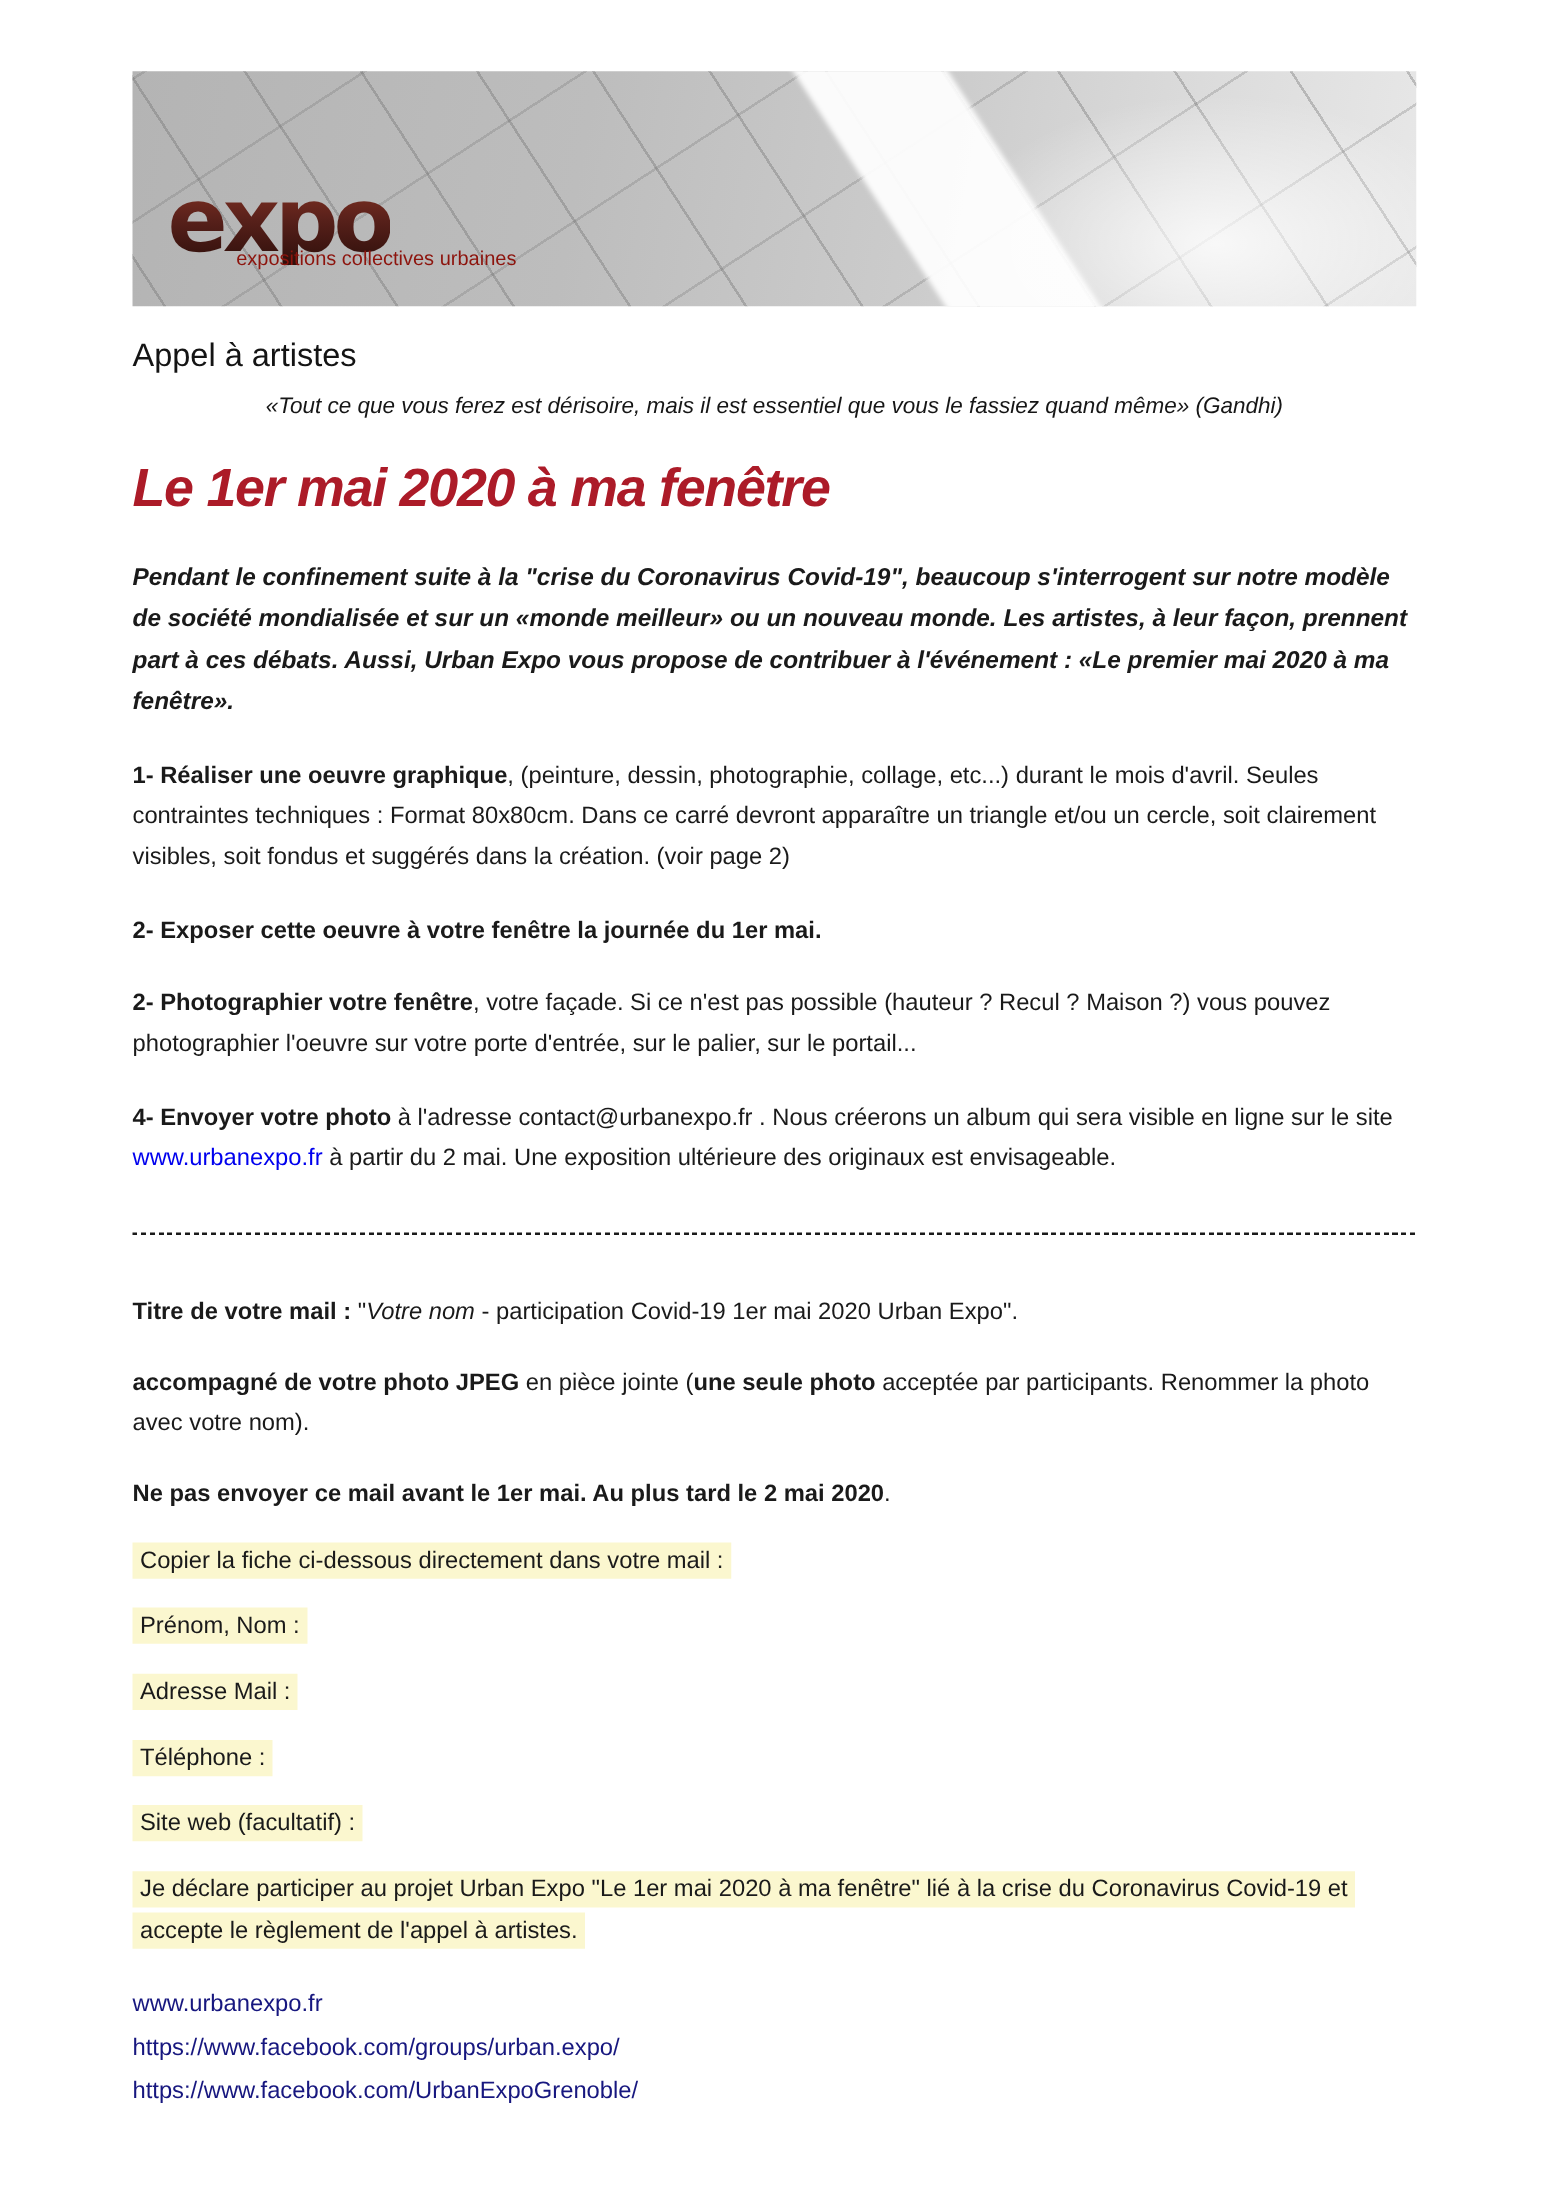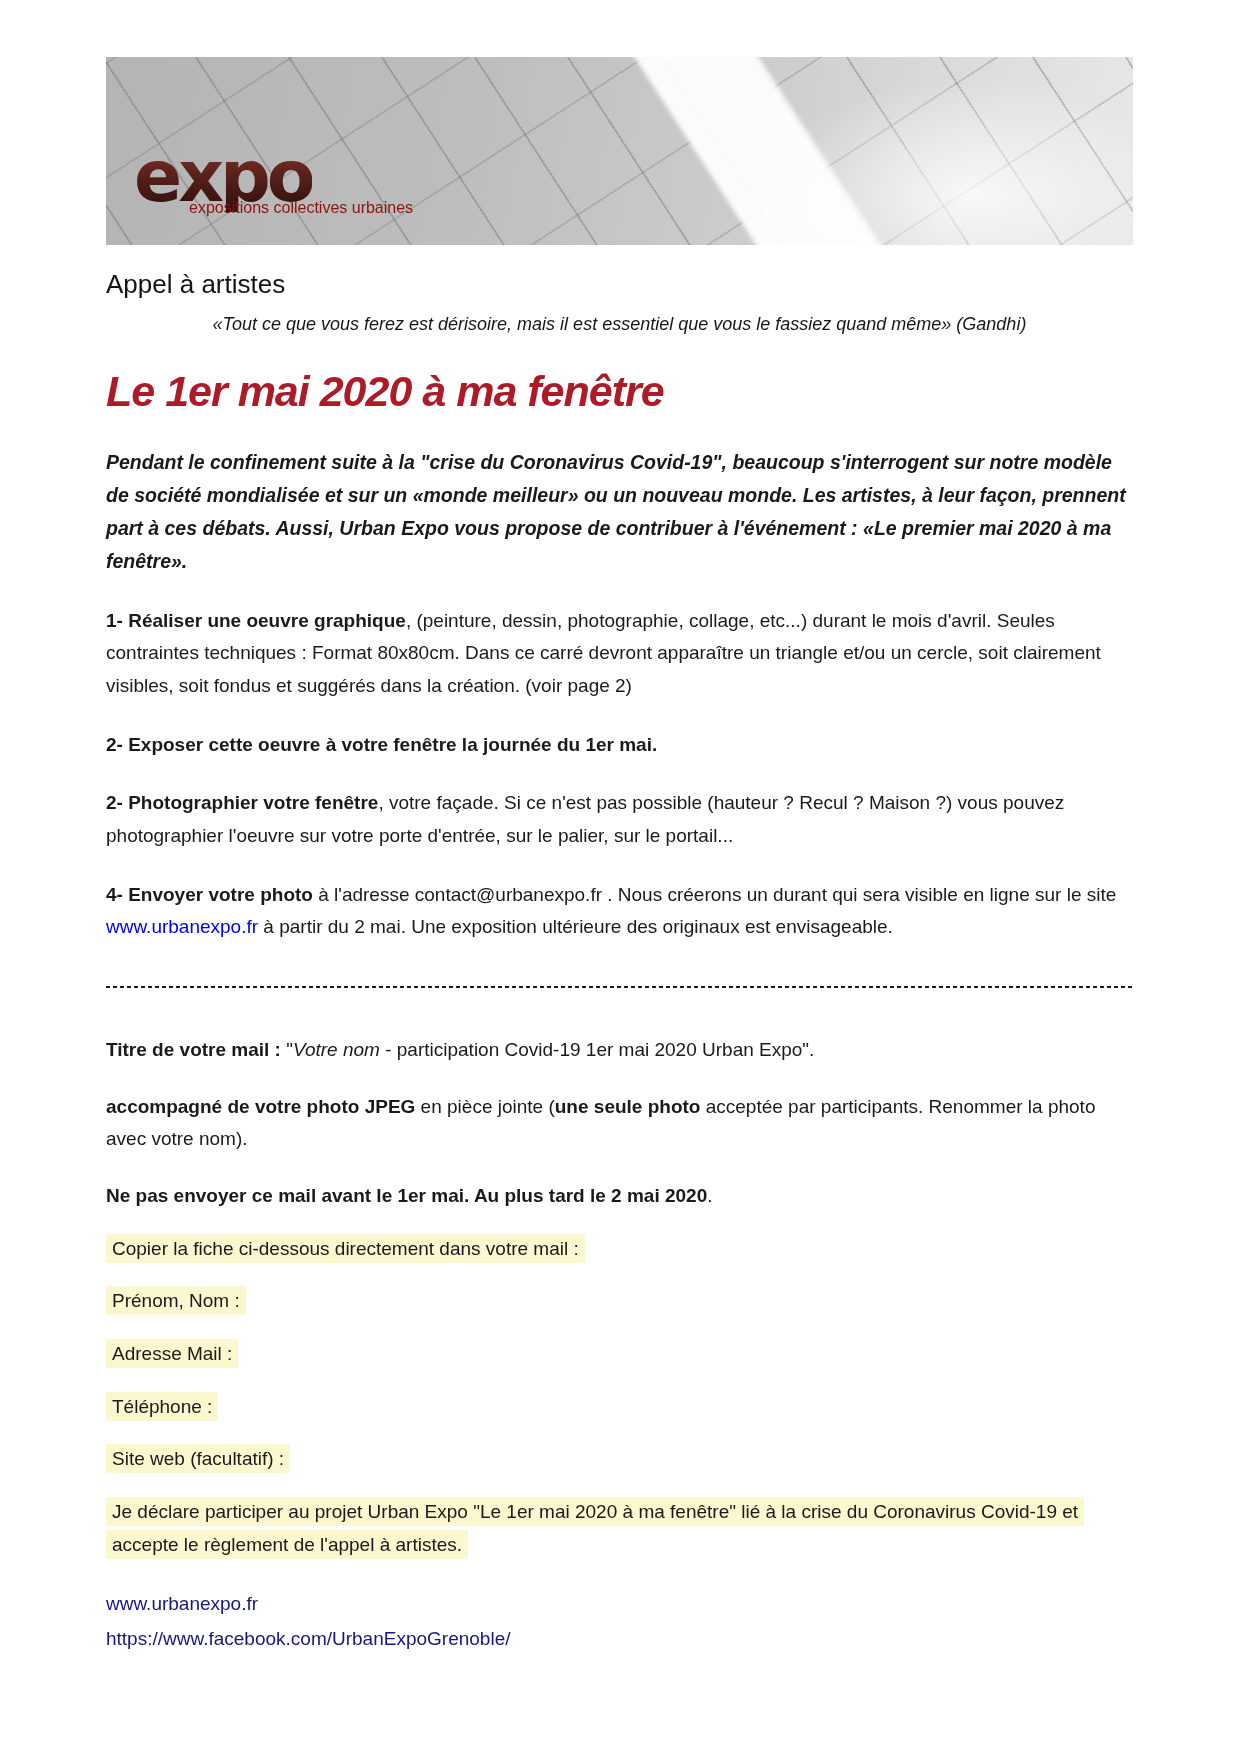--- a/index.html
+++ b/index.html
@@ -72,21 +72,21 @@
     <h1 class="main-title">Le 1er mai 2020 à ma fenêtre</h1>
 
     <p class="intro">Pendant le confinement suite à la "crise du Coronavirus Covid-19", beaucoup s'interrogent sur notre modèle de société mondialisée et sur un «monde meilleur» ou un nouveau monde. Les artistes, à leur façon, prennent part à ces débats. Aussi, Urban Expo vous propose de contribuer à l'événement : «Le premier mai 2020 à ma fenêtre».</p>
 
     <p class="para"><span class="lead">1- Réaliser une oeuvre graphique</span><span>, (peinture, dessin, photographie, collage, etc...) durant le mois d'avril. Seules contraintes techniques : Format 80x80cm. Dans ce carré devront apparaître un triangle et/ou un cercle, soit clairement visibles, soit fondus et suggérés dans la création. (voir page 2)</span></p>
 
     <p class="para"><span class="lead">2- Exposer cette oeuvre à votre fenêtre la journée du 1er mai.</span></p>
 
     <p class="para"><span class="lead">2- Photographier votre fenêtre</span><span>, votre façade. Si ce n'est pas possible (hauteur ? Recul ? Maison ?) vous pouvez photographier l'oeuvre sur votre porte d'entrée, sur le palier, sur le portail...</span></p>
 
-    <p class="para"><span class="lead">4- Envoyer votre photo</span><span> à l'adresse contact@urbanexpo.fr . Nous créerons un durant qui sera visible en ligne sur le site </span><a href="#" class="inline-link">www.urbanexpo.fr</a><span> à partir du 2 mai. Une exposition ultérieure des originaux est envisageable.</span></p>
+    <p class="para"><span class="lead">4- Envoyer votre photo</span><span> à l'adresse contact@urbanexpo.fr . Nous créerons un album qui sera visible en ligne sur le site </span><a href="#" class="inline-link">www.urbanexpo.fr</a><span> à partir du 2 mai. Une exposition ultérieure des originaux est envisageable.</span></p>
 
     <div class="sep"></div>
 
     <div class="mail-block">
       <p class="para" style="margin-top:46px"><span class="lead">Titre de votre mail :</span><span> "</span><span class="ital">Votre nom</span><span> - participation Covid-19 1er mai 2020 Urban Expo".</span></p>
 
       <p class="para"><span class="lead">accompagné de votre photo JPEG</span><span> en pièce jointe (</span><span class="lead">une seule photo</span><span> acceptée par participants. Renommer la photo avec votre nom).</span></p>
 
       <p class="para"><span class="lead">Ne pas envoyer ce mail avant le 1er mai. Au plus tard le 2 mai 2020</span><span>.</span></p>
     </div>
@@ -95,17 +95,18 @@
 
     <p class="para tight"><span class="hl">Prénom, Nom :</span></p>
     <p class="para tight"><span class="hl">Adresse Mail :</span></p>
     <p class="para tight"><span class="hl">Téléphone :</span></p>
     <p class="para tight"><span class="hl">Site web (facultatif) :</span></p>
 
     <p class="para tight"><span class="hl">Je déclare participer au projet Urban Expo "Le 1er mai 2020 à ma fenêtre" lié à la crise du Coronavirus Covid-19 et accepte le règlement de l'appel à artistes.</span></p>
 
     <div class="footer">
       <p><a href="#" class="footer-link">www.urbanexpo.fr</a></p>
+      <p><a href="#" class="footer-link">https://www.facebook.com/groups/urban.expo/</a></p>
       <p><a href="#" class="footer-link">https://www.facebook.com/UrbanExpoGrenoble/</a></p>
     </div>
 
   </div>
 </div>
 
 </body></html>

